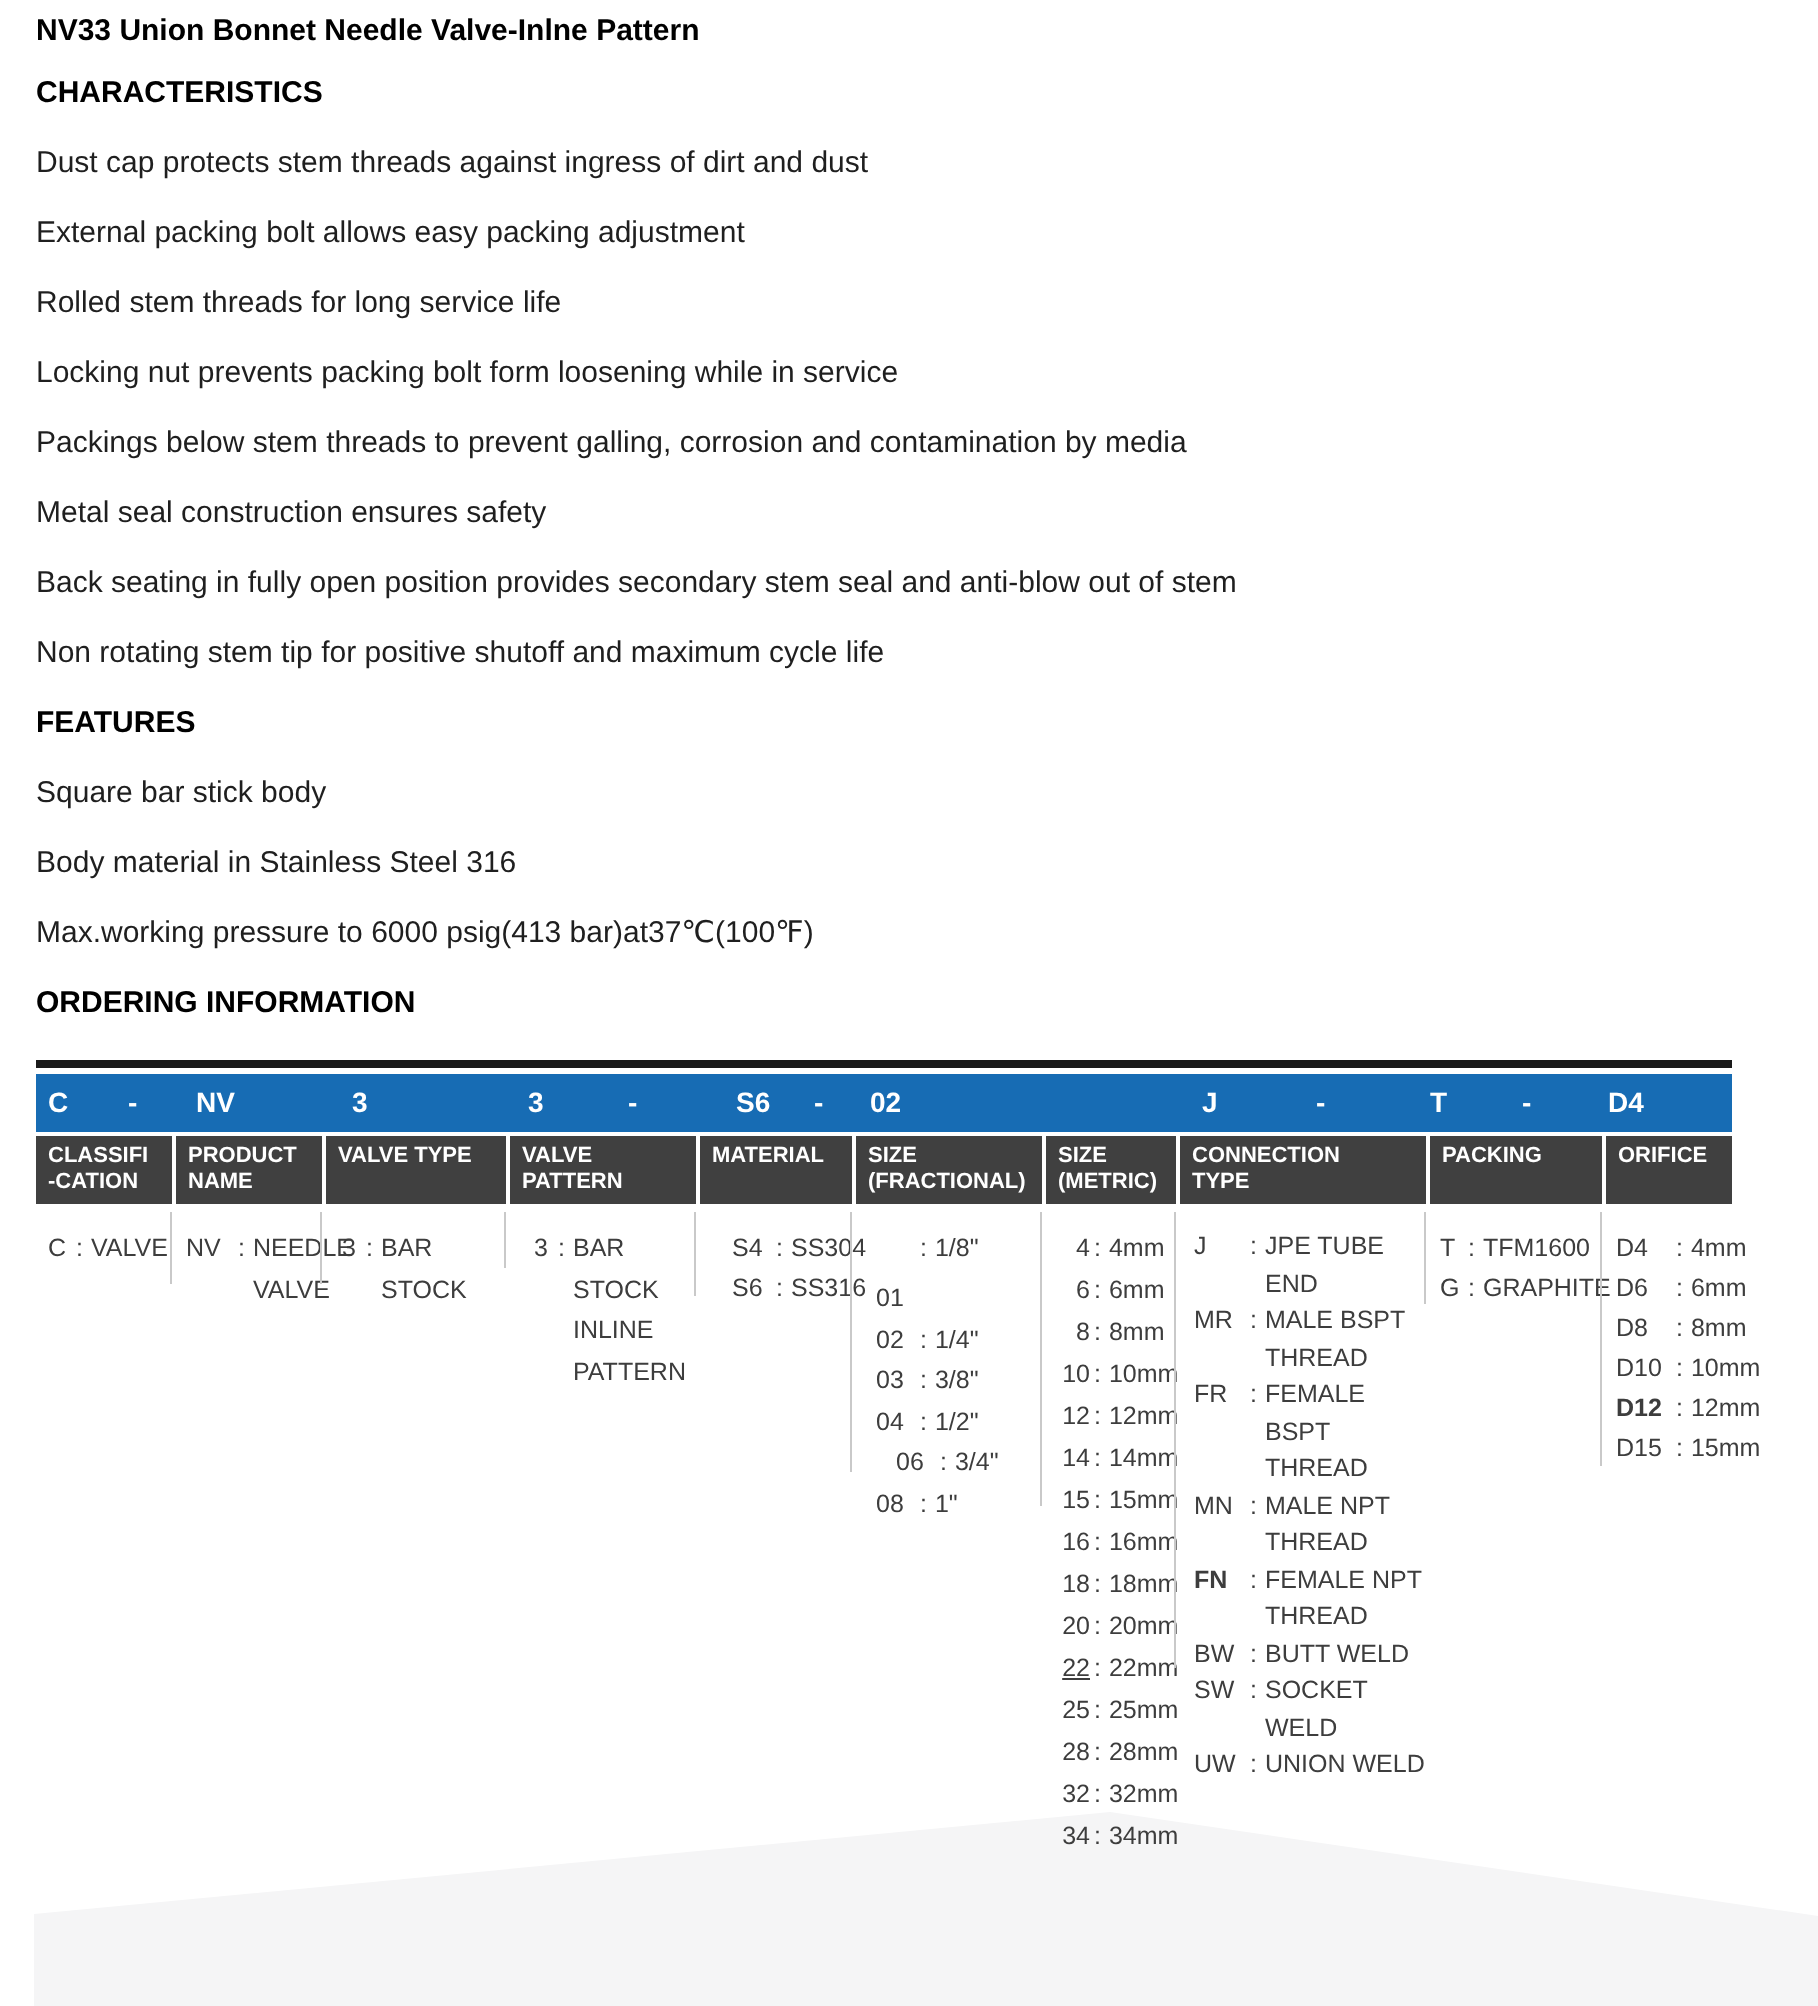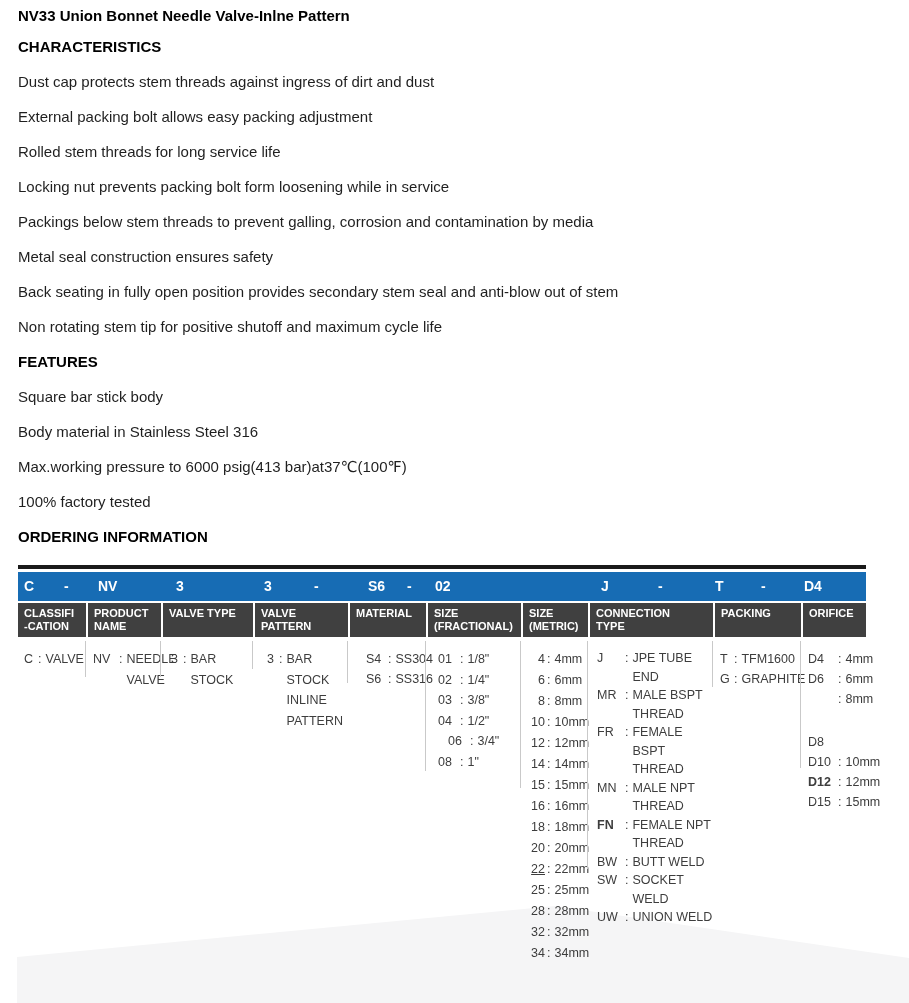--- a/index.html
+++ b/index.html
@@ -70,21 +70,20 @@
         <p class="para">Metal seal construction ensures safety</p>
         <p class="para">Back seating in fully open position provides secondary stem seal and anti-blow out of stem</p>
         <p class="para">Non rotating stem tip for positive shutoff and maximum cycle life</p>
       </div>
 
     <div class="sec-heading">FEATURES</div>
     <div>
         <p class="para">Square bar stick body</p>
         <p class="para">Body material in Stainless Steel 316</p>
         <p class="para">Max.working pressure to 6000 psig(413 bar)at37℃(100℉)</p>
-        <p class="para">100% factory tested</p>
       </div>
 
     <div class="sec-heading heading-ordering">ORDERING INFORMATION</div>
 
     <div class="order-table">
       <div class="bar-top" style="background: rgb(26, 26, 26);"></div>
       <div class="code-row" style="background: rgb(23, 108, 180);">
           <span class="code-item" style="left: 6px;">C</span>
           <span class="code-item" style="left: 46px;">-</span>
           <span class="code-item" style="left: 80px;">NV</span>
@@ -177,21 +176,21 @@
               <span class="val">SS304</span>
             </div>
             <div class="entry">
               <span class="code" style="width: 20px;">S6</span>
               <span class="colon">:</span>
               <span class="val">SS316</span>
             </div>
           </div>
           <div class="body-cell col-size-fractional" style="padding-left: 12px;">
             <div class="entry">
-              <span class="code" style="width: 20px;">01</span>
+              <span class="code" style="width: 20px; margin-top: 25px;">01</span>
               <span class="colon">:</span>
               <span class="val">1/8"</span>
             </div>
             <div class="entry">
               <span class="code" style="width: 20px;">02</span>
               <span class="colon">:</span>
               <span class="val">1/4"</span>
             </div>
             <div class="entry">
               <span class="code" style="width: 20px;">03</span>
@@ -354,21 +353,21 @@
               <span class="code" style="width: 28px;">D4</span>
               <span class="colon">:</span>
               <span class="val">4mm</span>
             </div>
             <div class="entry">
               <span class="code" style="width: 28px;">D6</span>
               <span class="colon">:</span>
               <span class="val">6mm</span>
             </div>
             <div class="entry">
-              <span class="code" style="width: 28px; margin-top: 43px;">D8</span>
+              <span class="code" style="width: 28px;">D8</span>
               <span class="colon">:</span>
               <span class="val">8mm</span>
             </div>
             <div class="entry">
               <span class="code" style="width: 28px;">D10</span>
               <span class="colon">:</span>
               <span class="val">10mm</span>
             </div>
             <div class="entry">
               <span class="code" style="width: 28px; font-weight: bold;">D12</span>

